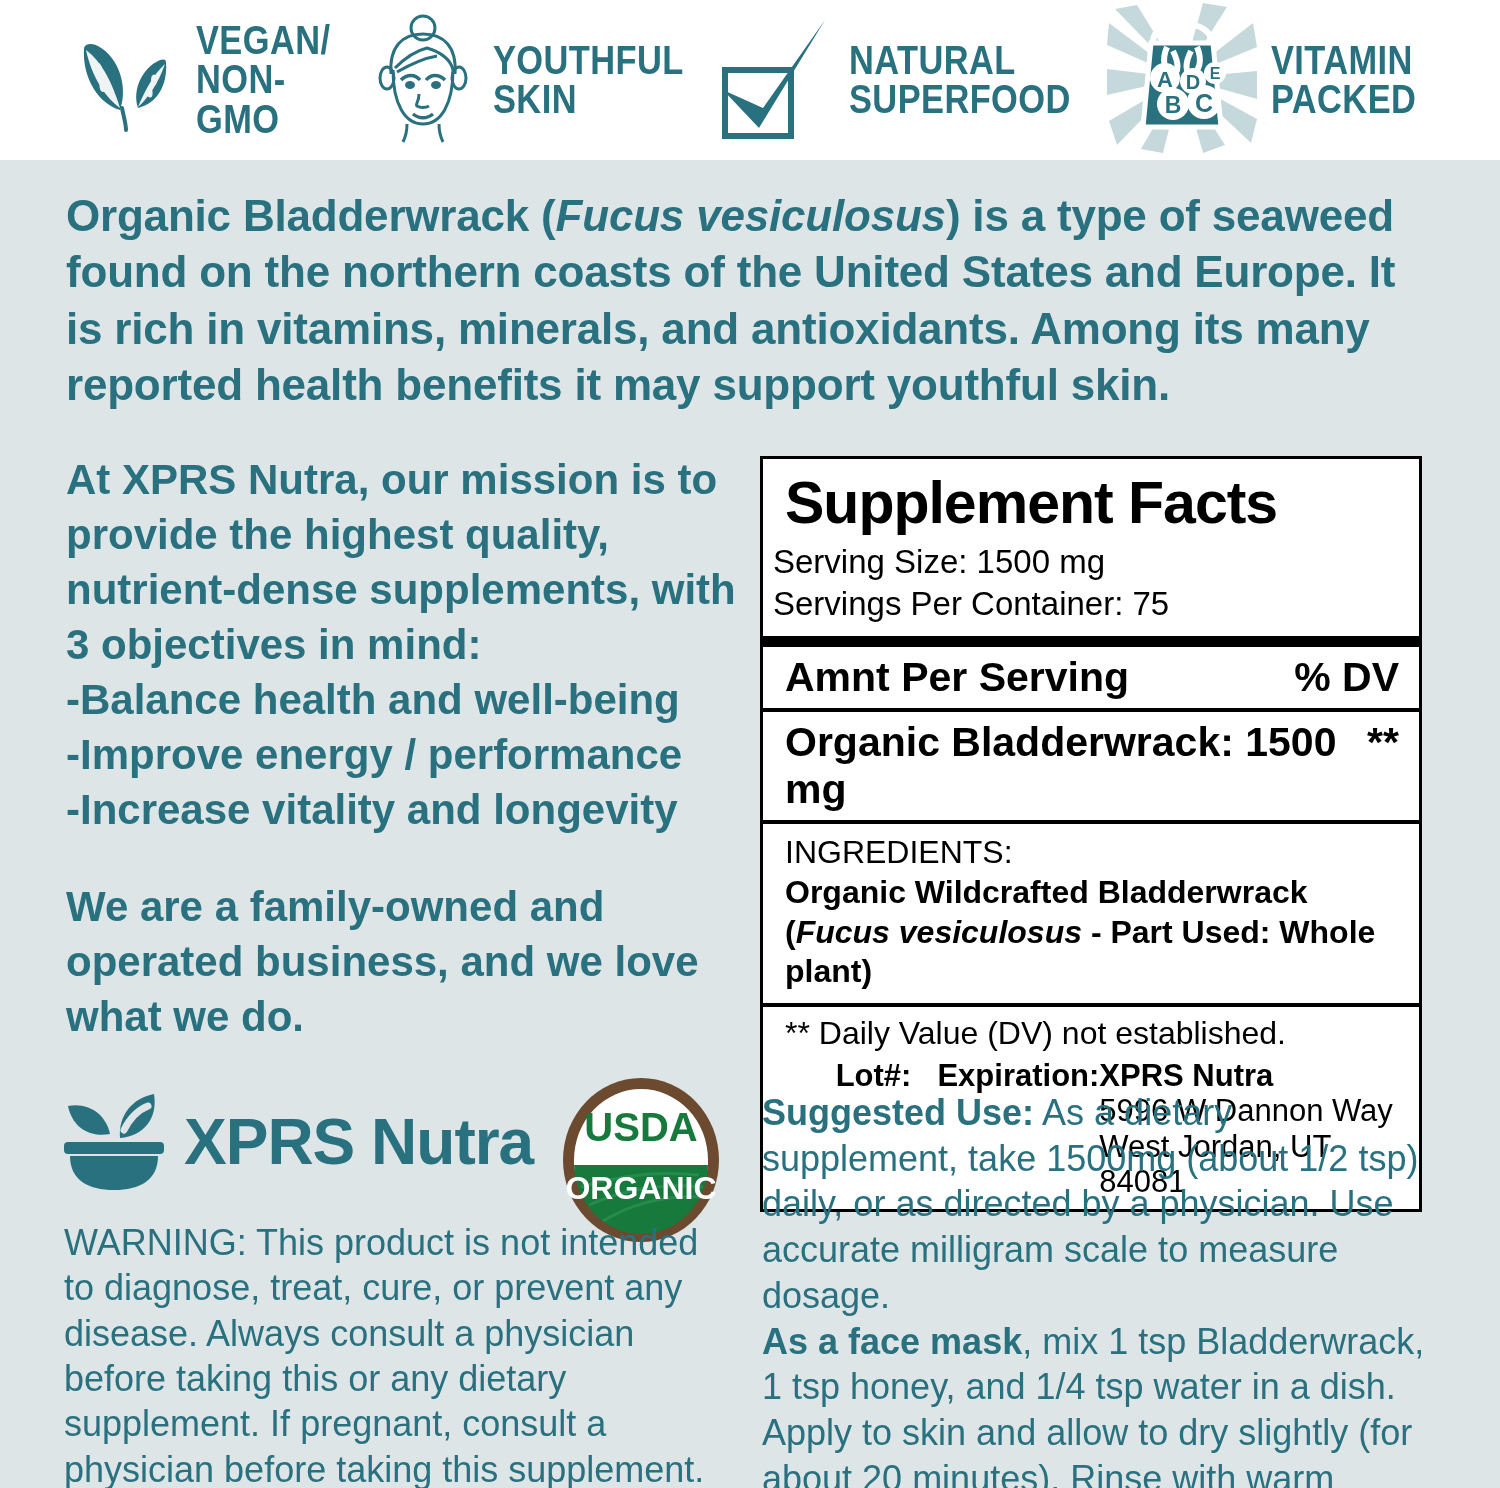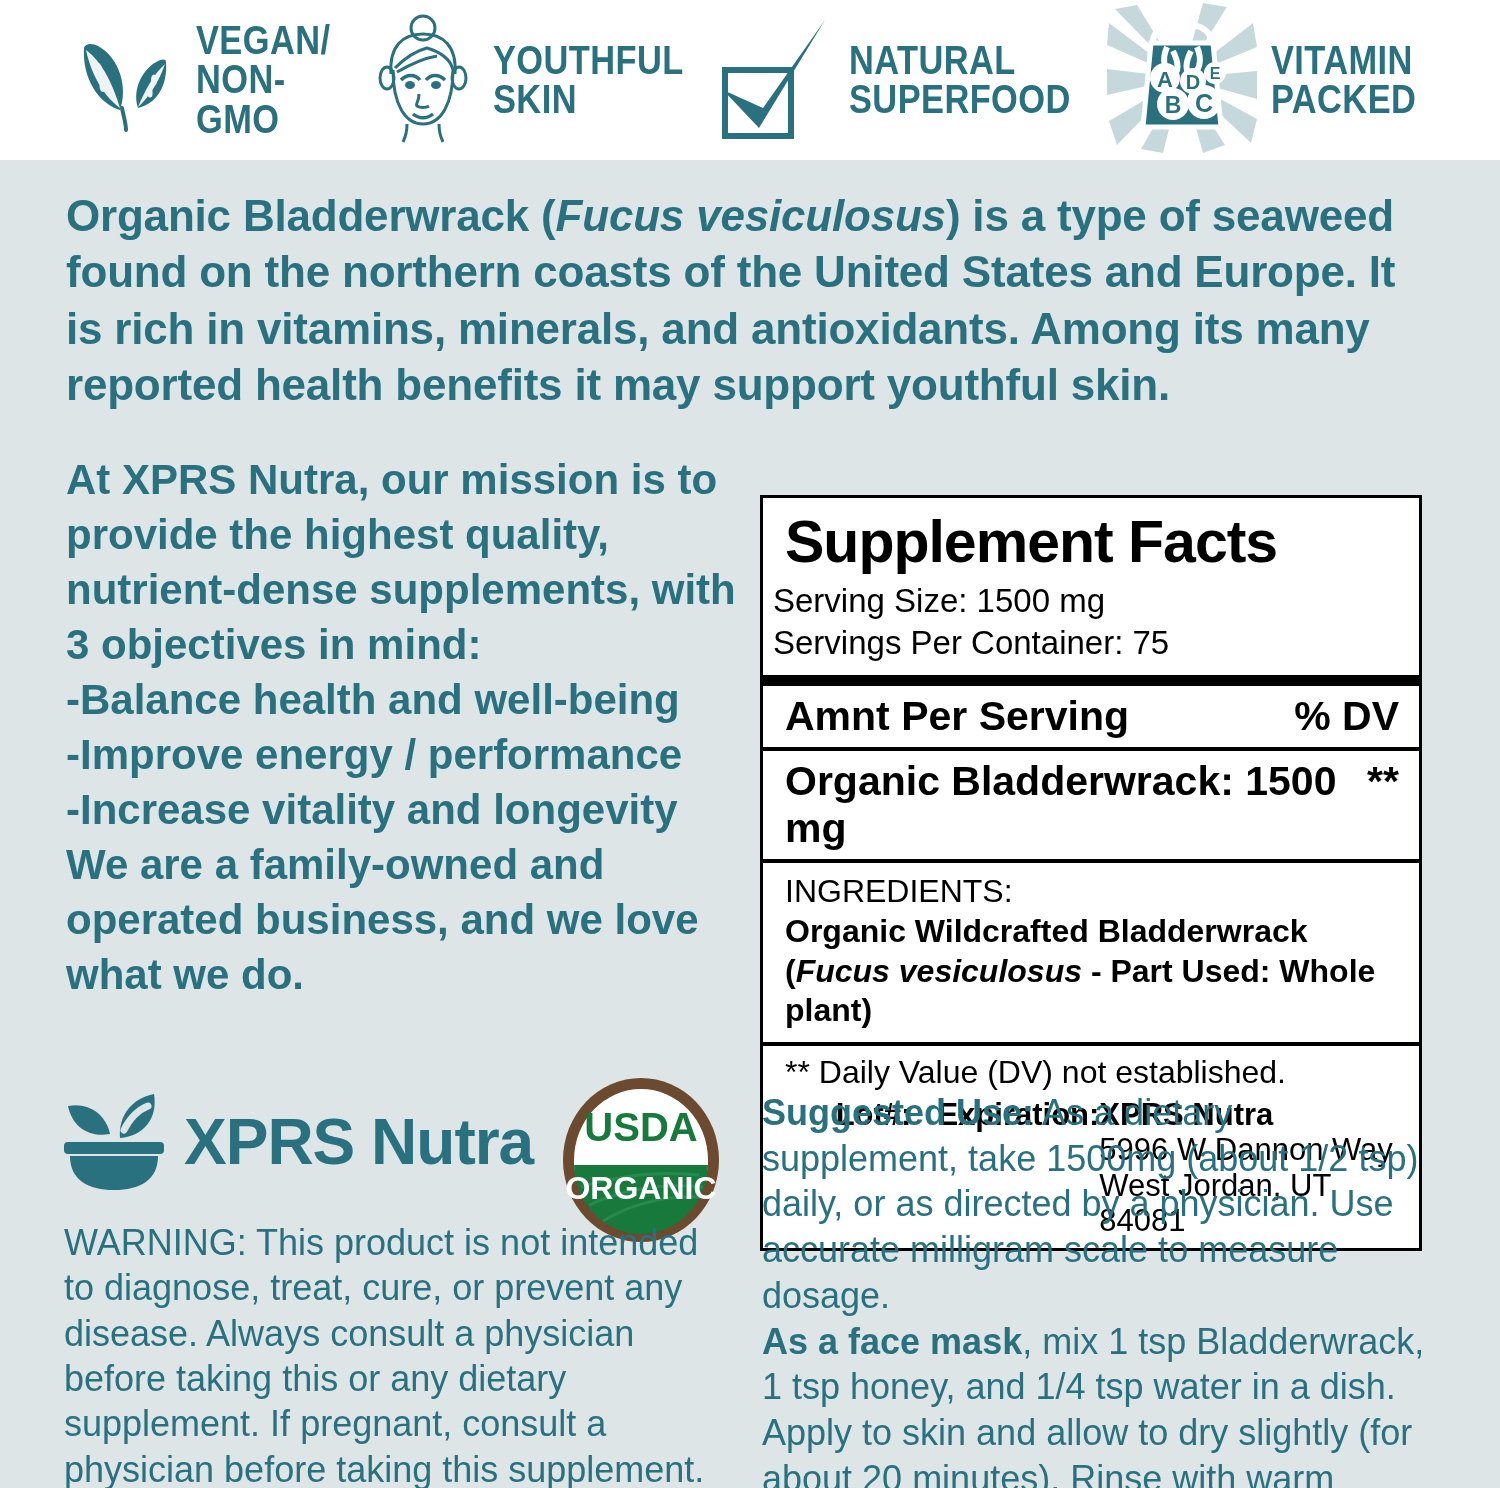--- a/index.html
+++ b/index.html
@@ -81,20 +81,21 @@
   }
   .mission {
     color: #2a7180;
     font-family: "Liberation Sans Narrow", "Liberation Sans", sans-serif;
     font-weight: bold;
     font-size: 42px;
     line-height: 1.31;
   }
   .mission .obj { display: block; }
   .family {
+    margin-top: 42px;
     color: #2a7180;
     font-family: "Liberation Sans Narrow", "Liberation Sans", sans-serif;
     font-weight: bold;
     font-size: 42px;
     line-height: 1.31;
   }
 
   .brandrow {
     position: absolute;
     top: 923px;
@@ -135,21 +136,20 @@
   .facts {
     position: absolute;
     top: 296px;
     left: 760px;
     width: 662px;
     background: #ffffff;
     border: 3px solid #000;
     box-sizing: border-box;
     color: #000;
     font-family: "Liberation Sans Narrow", "Liberation Sans", sans-serif;
-    margin-top: 39px;
   }
   .facts-title {
     font-size: 59px;
     font-weight: bold;
     letter-spacing: -1px;
     padding: 10px 0 2px 22px;
   }
   .facts-serving {
     font-size: 33px;
     line-height: 1.26;

